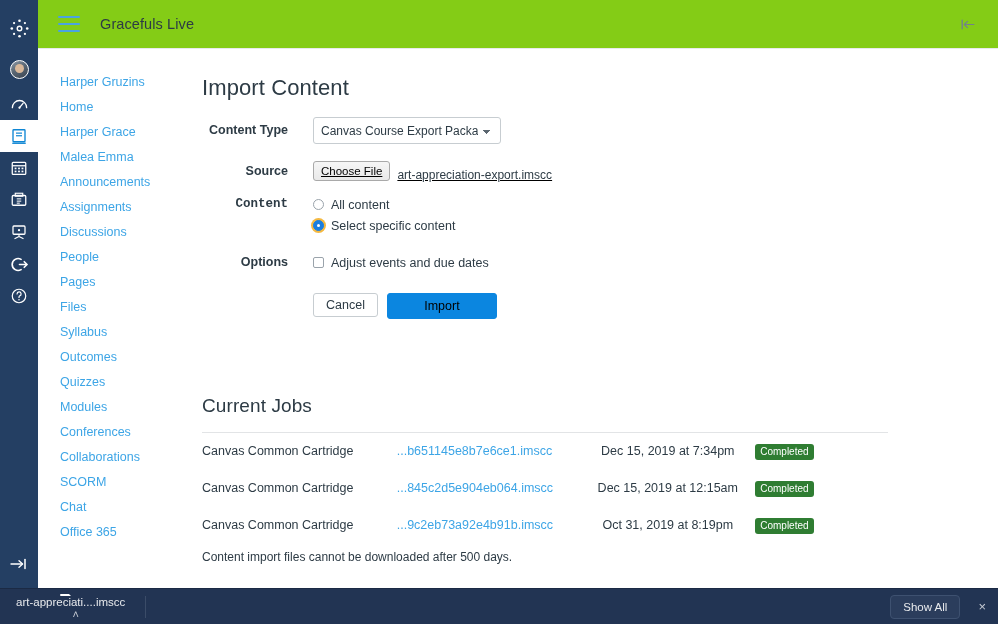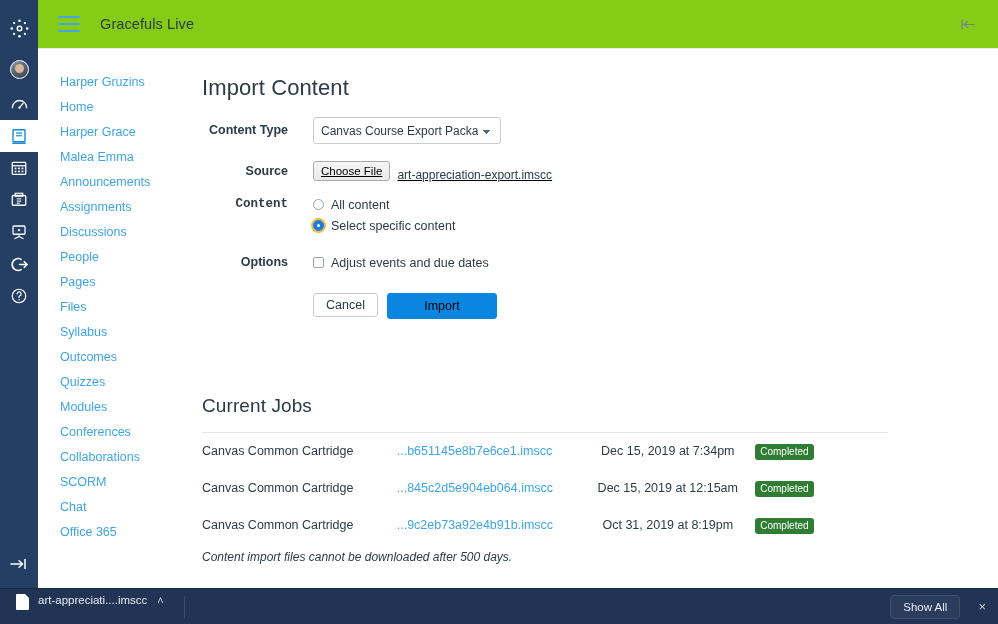--- a/index.html
+++ b/index.html
@@ -316,44 +316,44 @@
     background: #2e7d32;
     background: #2f7d32;
     color: #ffffff;
     font-size: 10px;
     line-height: 12px;
     padding: 2px 5px;
     border-radius: 3px;
   }
   .jobs-note {
     font-size: 12px;
-    font-style: italic;
     color: #2d3b45;
     margin: 6px 0 0 14px;
   }
 
   
   .download-bar {
     position: absolute;
     left: 0; bottom: 0;
     width: 998px;
     height: 36px;
     background: #223453;
     border-top: 1px solid #1b2a44;
     display: flex;
     align-items: center;
   }
   .dl-item {
     display: flex;
-    align-items: flex-start;
+    align-items: center;
     height: 26px;
     margin-left: 10px;
     padding: 0 6px;
     border-radius: 3px;
     cursor: pointer;
+    flex-direction: column;
   }
   .dl-icon {
     width: 13px; height: 16px;
     background: #ffffff;
     margin-right: 9px;
     position: relative;
     border-radius: 1px;
   }
   .dl-icon:after {
     content: "";

